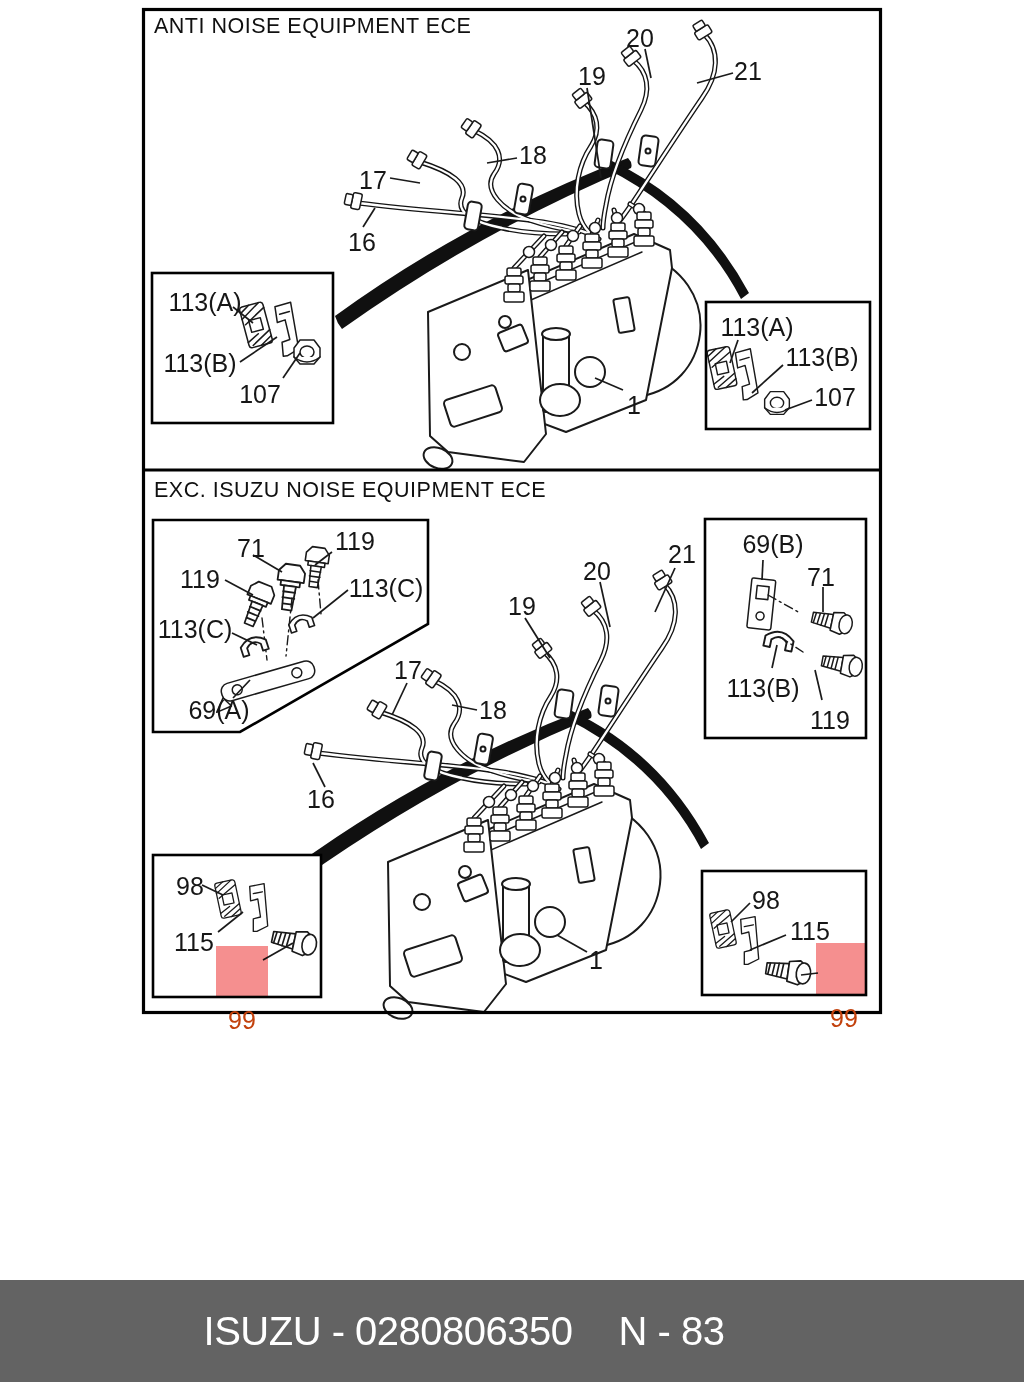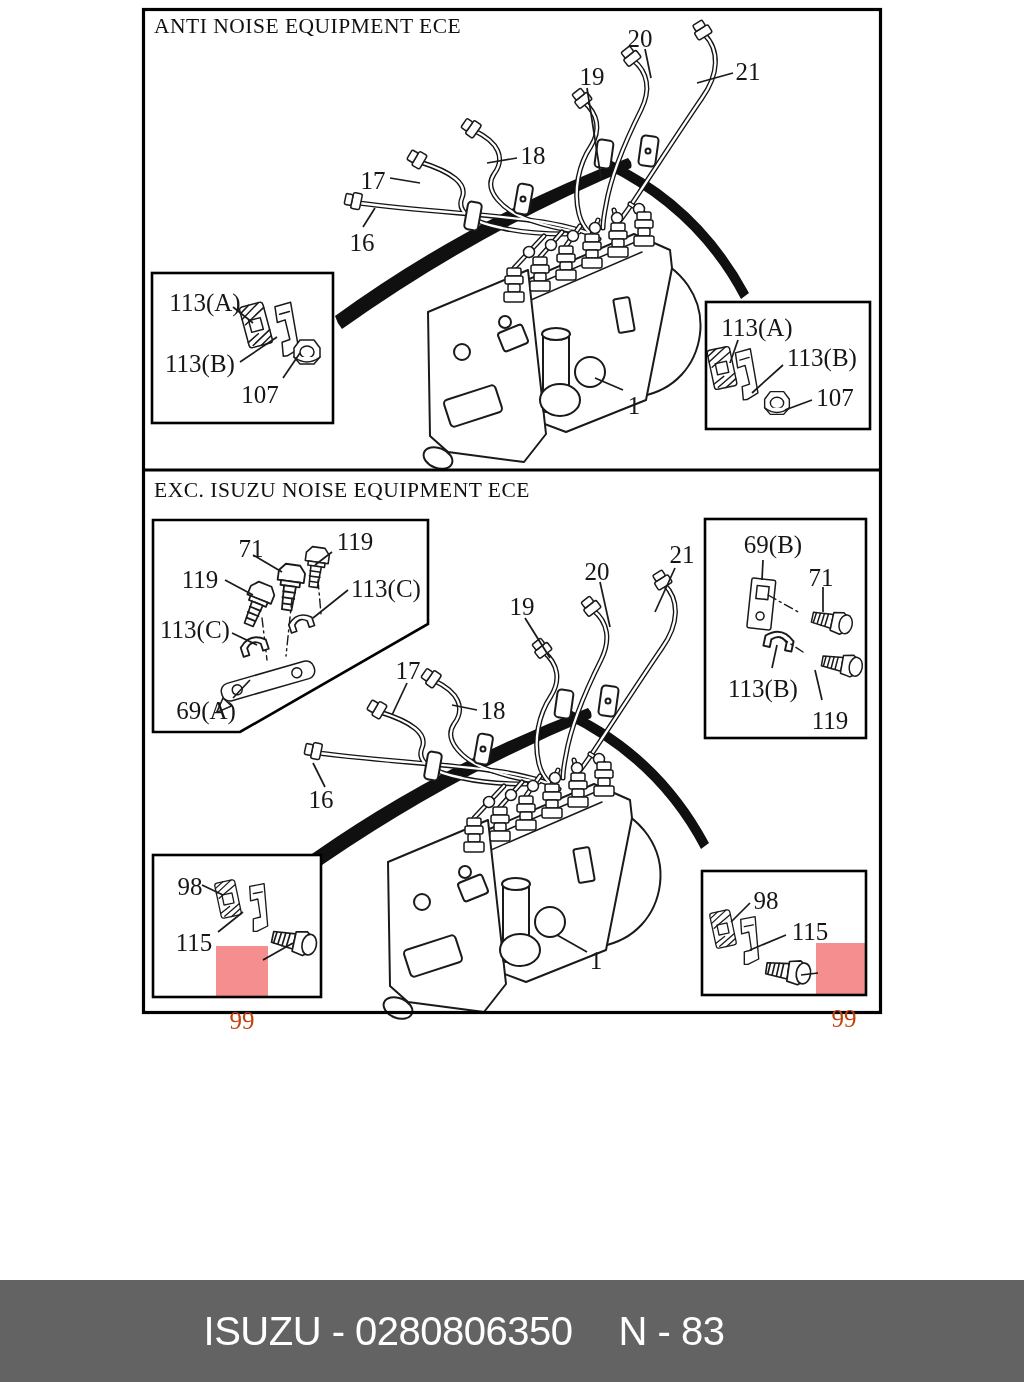--- a/index.html
+++ b/index.html
@@ -1,21 +1,21 @@
 <!DOCTYPE html>
 <html><head>
 <meta charset="utf-8">
 <style>
   html,body{margin:0;padding:0;background:#fff;}
   .page{position:relative;width:1024px;height:1382px;background:#fff;overflow:hidden;
         font-family:"DejaVu Sans Mono",monospace;}
   .page svg{position:absolute;left:0;top:0;}
-  .ttl{position:absolute;font-family:Liberation Serif, serif;font-size:21.5px;
+  .ttl{position:absolute;font-family:Liberation Sans, sans-serif;font-size:21.5px;
        letter-spacing:.5px;color:#101010;white-space:nowrap;line-height:1;}
-  .lbl{position:absolute;transform:translate(-50%,-50%);font-family:Liberation Serif, serif;
+  .lbl{position:absolute;transform:translate(-50%,-50%);font-family:Liberation Sans, sans-serif;
        font-size:25px;color:#161616;white-space:nowrap;line-height:1;}
   .hl{position:absolute;background:#f58f8f;mix-blend-mode:multiply;}
   .hl-num{color:#c2410c;margin-top:44px;}
   .footer{position:absolute;left:0;top:1280px;width:1024px;height:102px;background:#636363;
           display:flex;align-items:center;justify-content:center;gap:46px;
           box-sizing:border-box;padding-right:96px;}
   .footer span{font-family:"Liberation Sans",sans-serif;font-size:40px;color:#fff;
                letter-spacing:-.5px;white-space:nowrap;}
   
   .art{stroke:#1a1a1a;fill:#fff;stroke-width:2;stroke-linejoin:round;stroke-linecap:round;}
@@ -341,21 +341,21 @@
   <div class="lbl" style="left:408px;top:670px">17</div>
   <div class="lbl" style="left:493px;top:710px">18</div>
   <div class="lbl" style="left:321px;top:799px">16</div>
   <div class="lbl" style="left:596px;top:960px">1</div>
 
   <div class="lbl" style="left:251px;top:548px">71</div>
   <div class="lbl" style="left:355px;top:541px">119</div>
   <div class="lbl" style="left:200px;top:579px">119</div>
   <div class="lbl" style="left:386px;top:588px">113(C)</div>
   <div class="lbl" style="left:195px;top:629px">113(C)</div>
-  <div class="lbl" style="left:206px;top:710px">69(A)</div>
+  <div class="lbl" style="left:219px;top:710px">69(A)</div>
 
   <div class="lbl" style="left:773px;top:544px">69(B)</div>
   <div class="lbl" style="left:821px;top:577px">71</div>
   <div class="lbl" style="left:763px;top:688px">113(B)</div>
   <div class="lbl" style="left:830px;top:720px">119</div>
 
   <div class="lbl" style="left:190px;top:886px">98</div>
   <div class="lbl" style="left:194px;top:942px">115</div>
   <div class="lbl hl-num" style="left:242px;top:976px">99</div>
 

